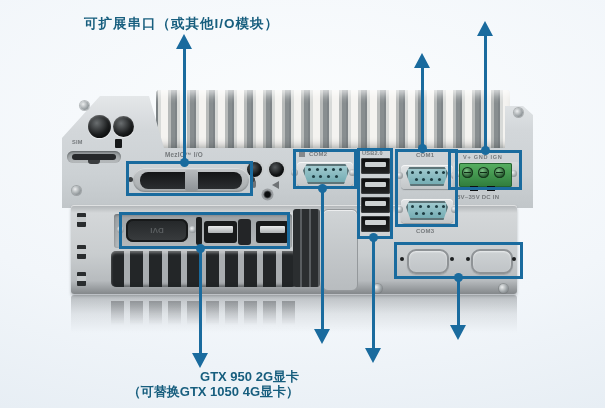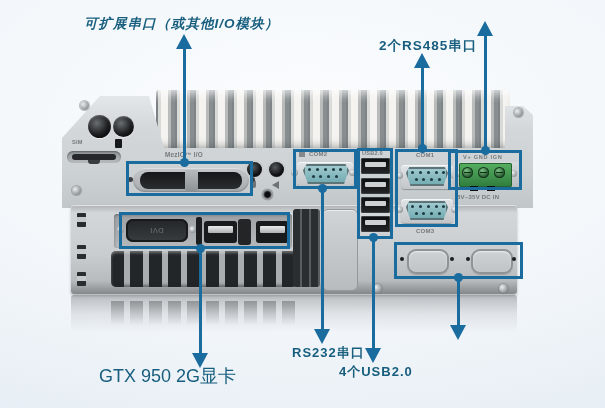--- a/index.html
+++ b/index.html
@@ -122,22 +122,22 @@
   .abox { position:absolute; border:3px solid var(--accent); box-sizing:border-box; }
   .aline { position:absolute; width:3px; background:var(--accent); }
   .adot { position:absolute; width:9px; height:9px; border-radius:50%; background:var(--accent); }
   .arrow-up { position:absolute; width:0; height:0;
     border-left:8px solid transparent; border-right:8px solid transparent; border-bottom:15px solid var(--accent); }
   .arrow-down { position:absolute; width:0; height:0;
     border-left:8px solid transparent; border-right:8px solid transparent; border-top:15px solid var(--accent); }
   .alabel { position:absolute; color:var(--label-text); font-weight:bold; font-size:13.5px;
     letter-spacing:1px; white-space:nowrap; }
   .alabel.small { font-size:13px; }
-  .gtx-label { position:absolute; left:99px; top:369px; width:200px; text-align:left;
-    color:var(--label-text); font-weight:normal; font-size:18px; line-height:15px; white-space:nowrap; }
+  .gtx-label { position:absolute; left:99px; top:369px; width:200px; text-align:right;
+    color:var(--label-text); font-weight:bold; font-size:13px; line-height:15px; white-space:nowrap; }
 </style>
 </head>
 <body>
 
 <div class="stage">
 
   <div class="refl-body"></div>
   <div class="refl-grille"></div>
 
   <div class="fins"></div>
@@ -257,21 +257,19 @@
   <div class="arrow-down" style="left:365px; top:348px;"></div>
 
   <div class="aline" style="left:199px; top:247px; height:107px;"></div>
   <div class="adot" style="left:196px; top:244px;"></div>
   <div class="arrow-down" style="left:192px; top:353px;"></div>
 
   <div class="aline" style="left:457px; top:277px; height:50px;"></div>
   <div class="adot" style="left:454px; top:273px;"></div>
   <div class="arrow-down" style="left:450px; top:325px;"></div>
 
-  <div class="alabel" style="left:84px; top:15px;font-style:italic;">可扩展串口（或其他I/O模块）</div>
-  <div class="alabel" style="left:379px; top:37px;">2个RS485串口</div>
-  <div class="alabel small" style="left:292px; top:344px;">RS232串口</div>
-  <div class="alabel small" style="left:339px; top:363px;">4个USB2.0</div>
+  <div class="alabel" style="left:84px; top:15px;">可扩展串口（或其他I/O模块）</div>
   <div class="gtx-label">
     <div>GTX 950 2G显卡</div>
+    <div>（可替换GTX 1050 4G显卡）</div>
   </div>
 
 </div>
 
 </body></html>

